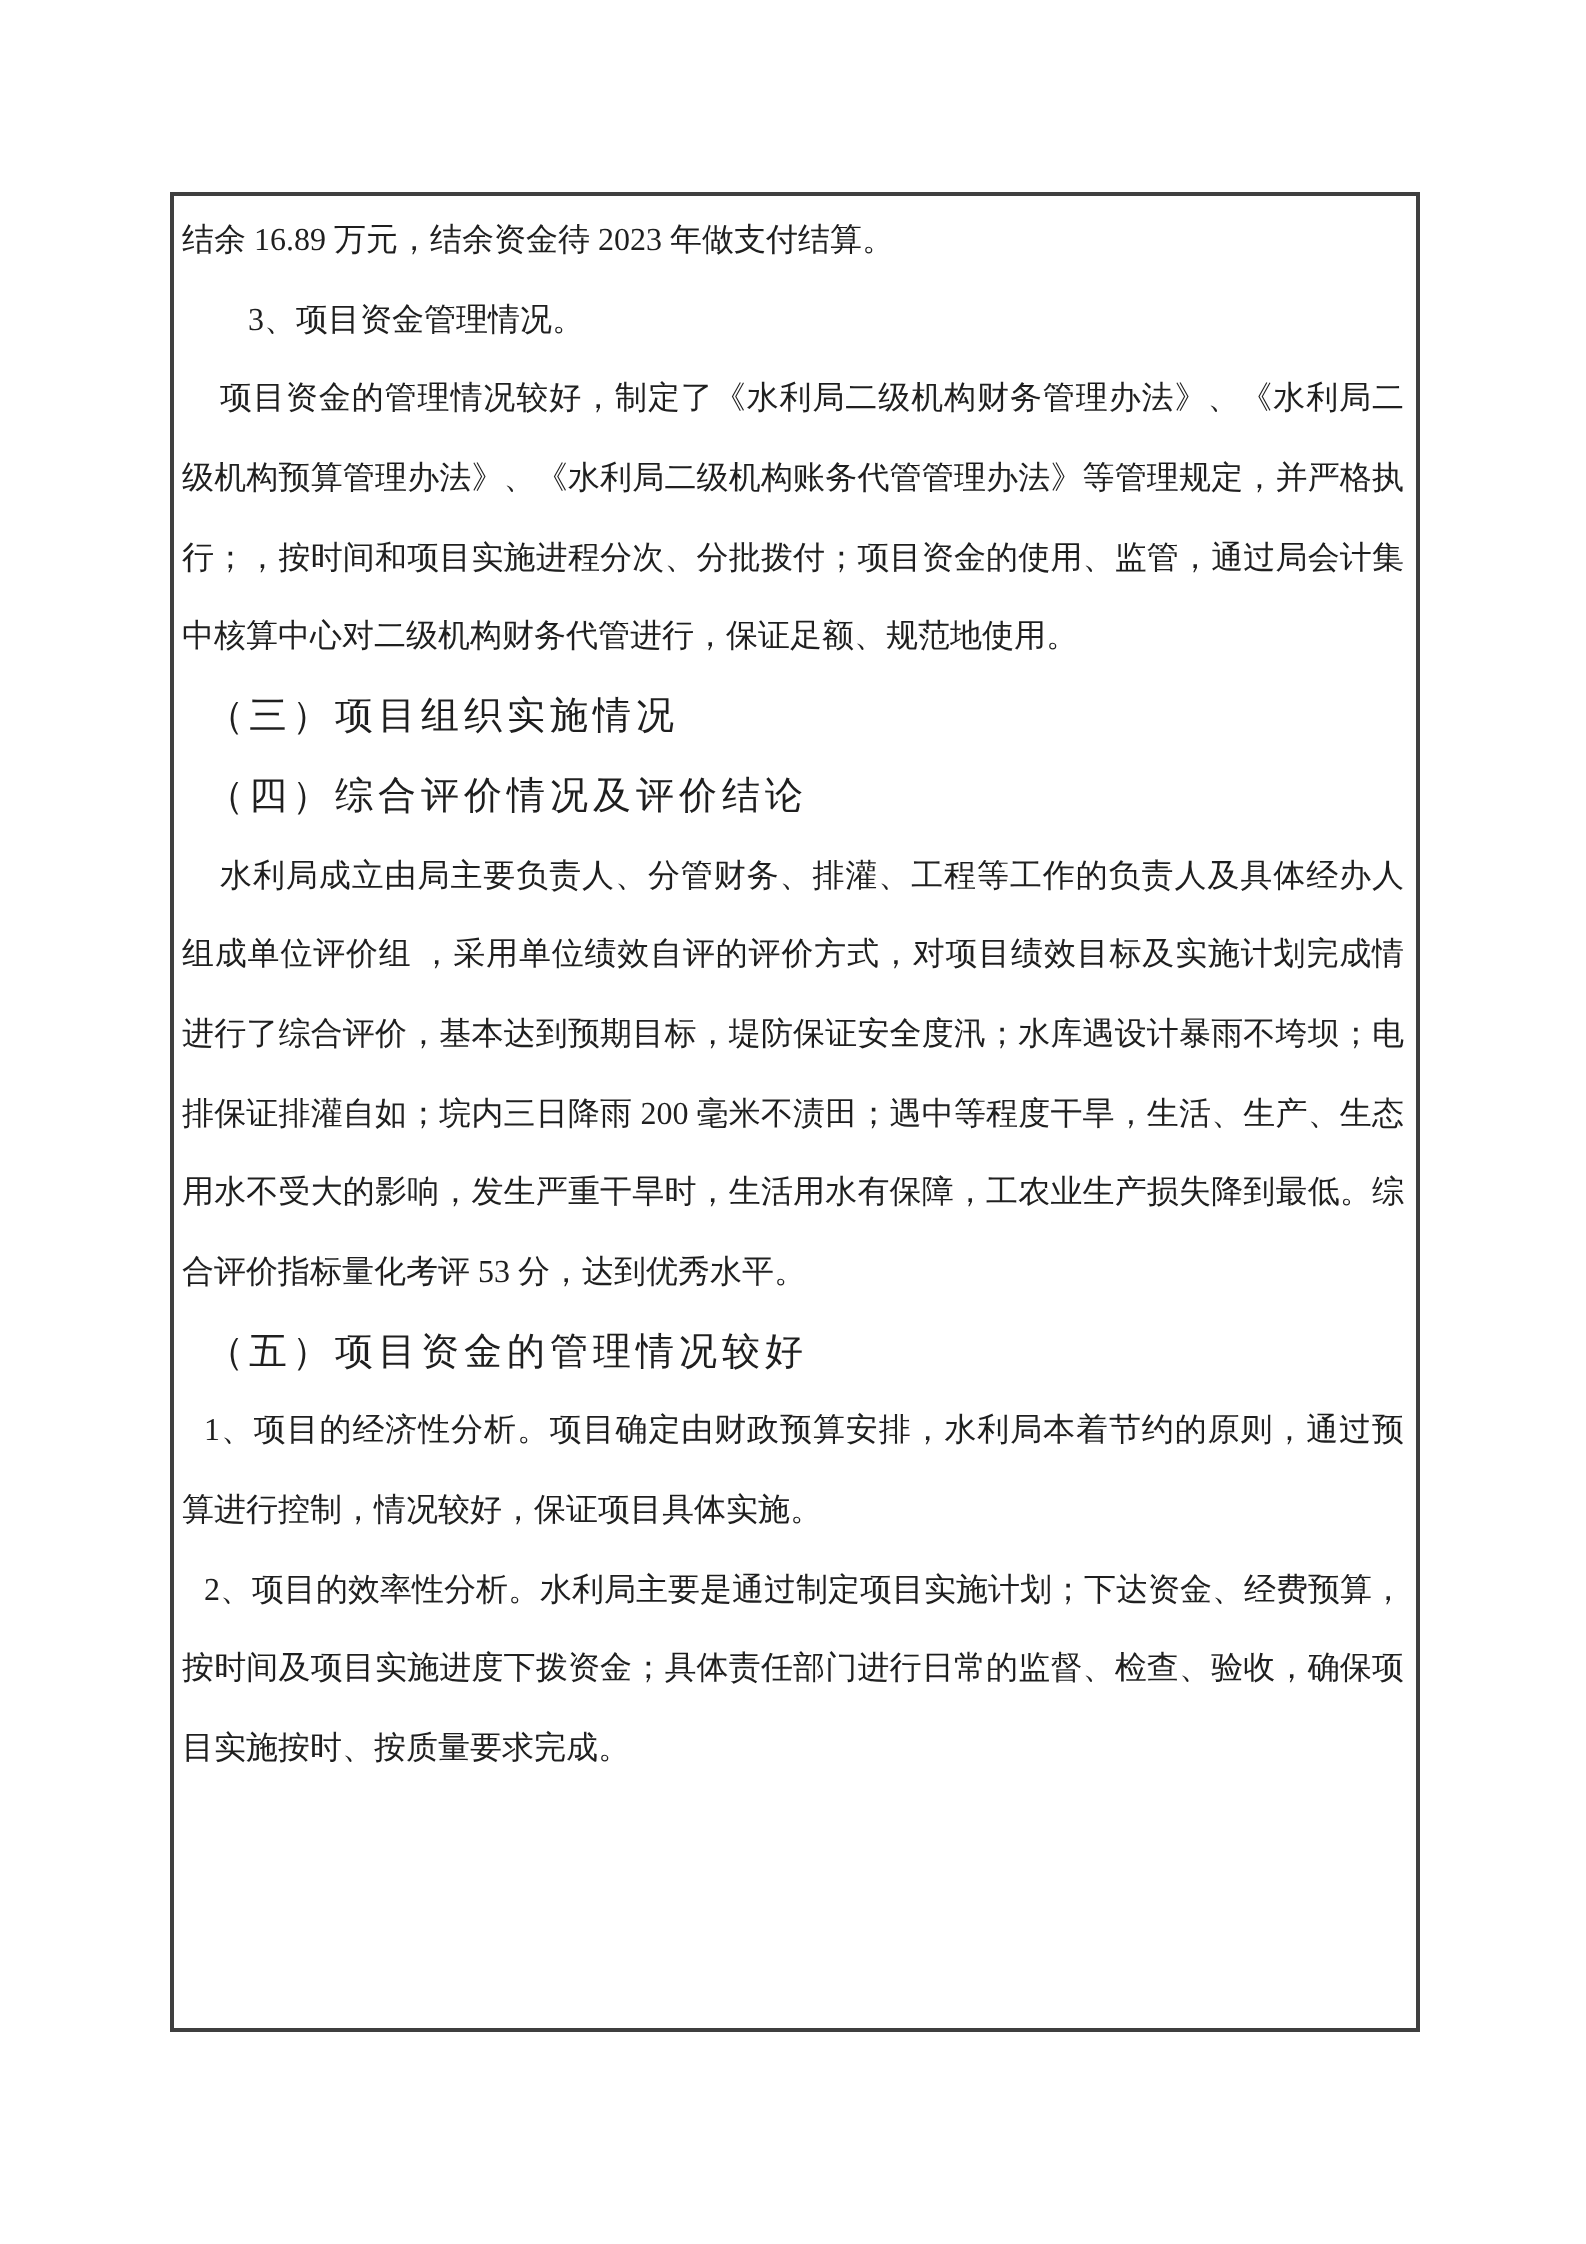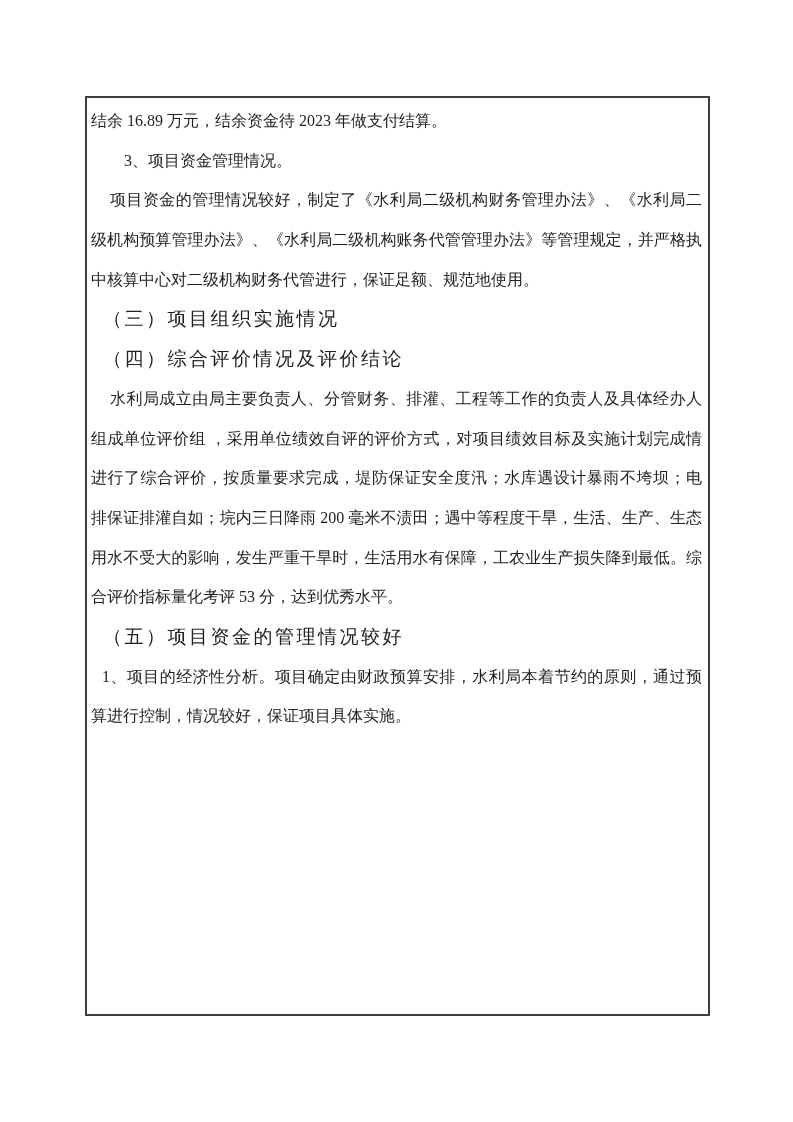--- a/index.html
+++ b/index.html
@@ -67,38 +67,44 @@
     <div id="doc-content">
         <div class="para para-body">
           <div class="line ind-none">结余 16.89 万元，结余资金待 2023 年做支付结算。</div>
         </div>
         <div class="para para-body">
           <div class="line ind-num2">3、项目资金管理情况。</div>
         </div>
         <div class="para para-body">
           <div class="line ind-body fill">项目资金的管理情况较好，制定了《水利局二级机构财务管理办法》、《水利局二</div>
           <div class="line fill">级机构预算管理办法》、《水利局二级机构账务代管管理办法》等管理规定，并严格执</div>
+          <div class="line fill">行；，按时间和项目实施进程分次、分批拨付；项目资金的使用、监管，通过局会计集</div>
           <div class="line">中核算中心对二级机构财务代管进行，保证足额、规范地使用。</div>
         </div>
         <div class="para para-heading">
           <div class="line ind-heading">（三）项目组织实施情况</div>
         </div>
         <div class="para para-heading">
           <div class="line ind-heading">（四）综合评价情况及评价结论</div>
         </div>
         <div class="para para-body">
           <div class="line ind-body fill">水利局成立由局主要负责人、分管财务、排灌、工程等工作的负责人及具体经办人</div>
           <div class="line fill">组成单位评价组 ，采用单位绩效自评的评价方式，对项目绩效目标及实施计划完成情况</div>
-          <div class="line fill">进行了综合评价，按质量要求完成，堤防保证安全度汛；水库遇设计暴雨不垮坝；电</div>
+          <div class="line fill">进行了综合评价，基本达到预期目标，堤防保证安全度汛；水库遇设计暴雨不垮坝；电</div>
           <div class="line fill">排保证排灌自如；垸内三日降雨 200 毫米不渍田；遇中等程度干旱，生活、生产、生态</div>
           <div class="line fill">用水不受大的影响，发生严重干旱时，生活用水有保障，工农业生产损失降到最低。综</div>
           <div class="line">合评价指标量化考评 53 分，达到优秀水平。</div>
         </div>
         <div class="para para-heading">
           <div class="line ind-heading">（五）项目资金的管理情况较好</div>
         </div>
         <div class="para para-body">
           <div class="line ind-num1 fill">1、项目的经济性分析。项目确定由财政预算安排，水利局本着节约的原则，通过预</div>
           <div class="line">算进行控制，情况较好，保证项目具体实施。</div>
         </div>
+        <div class="para para-body">
+          <div class="line ind-num1 fill">2、项目的效率性分析。水利局主要是通过制定项目实施计划；下达资金、经费预算，</div>
+          <div class="line fill">按时间及项目实施进度下拨资金；具体责任部门进行日常的监督、检查、验收，确保项</div>
+          <div class="line">目实施按时、按质量要求完成。</div>
+        </div>
       </div>
   </div>
 </div>
 
 </body></html>

